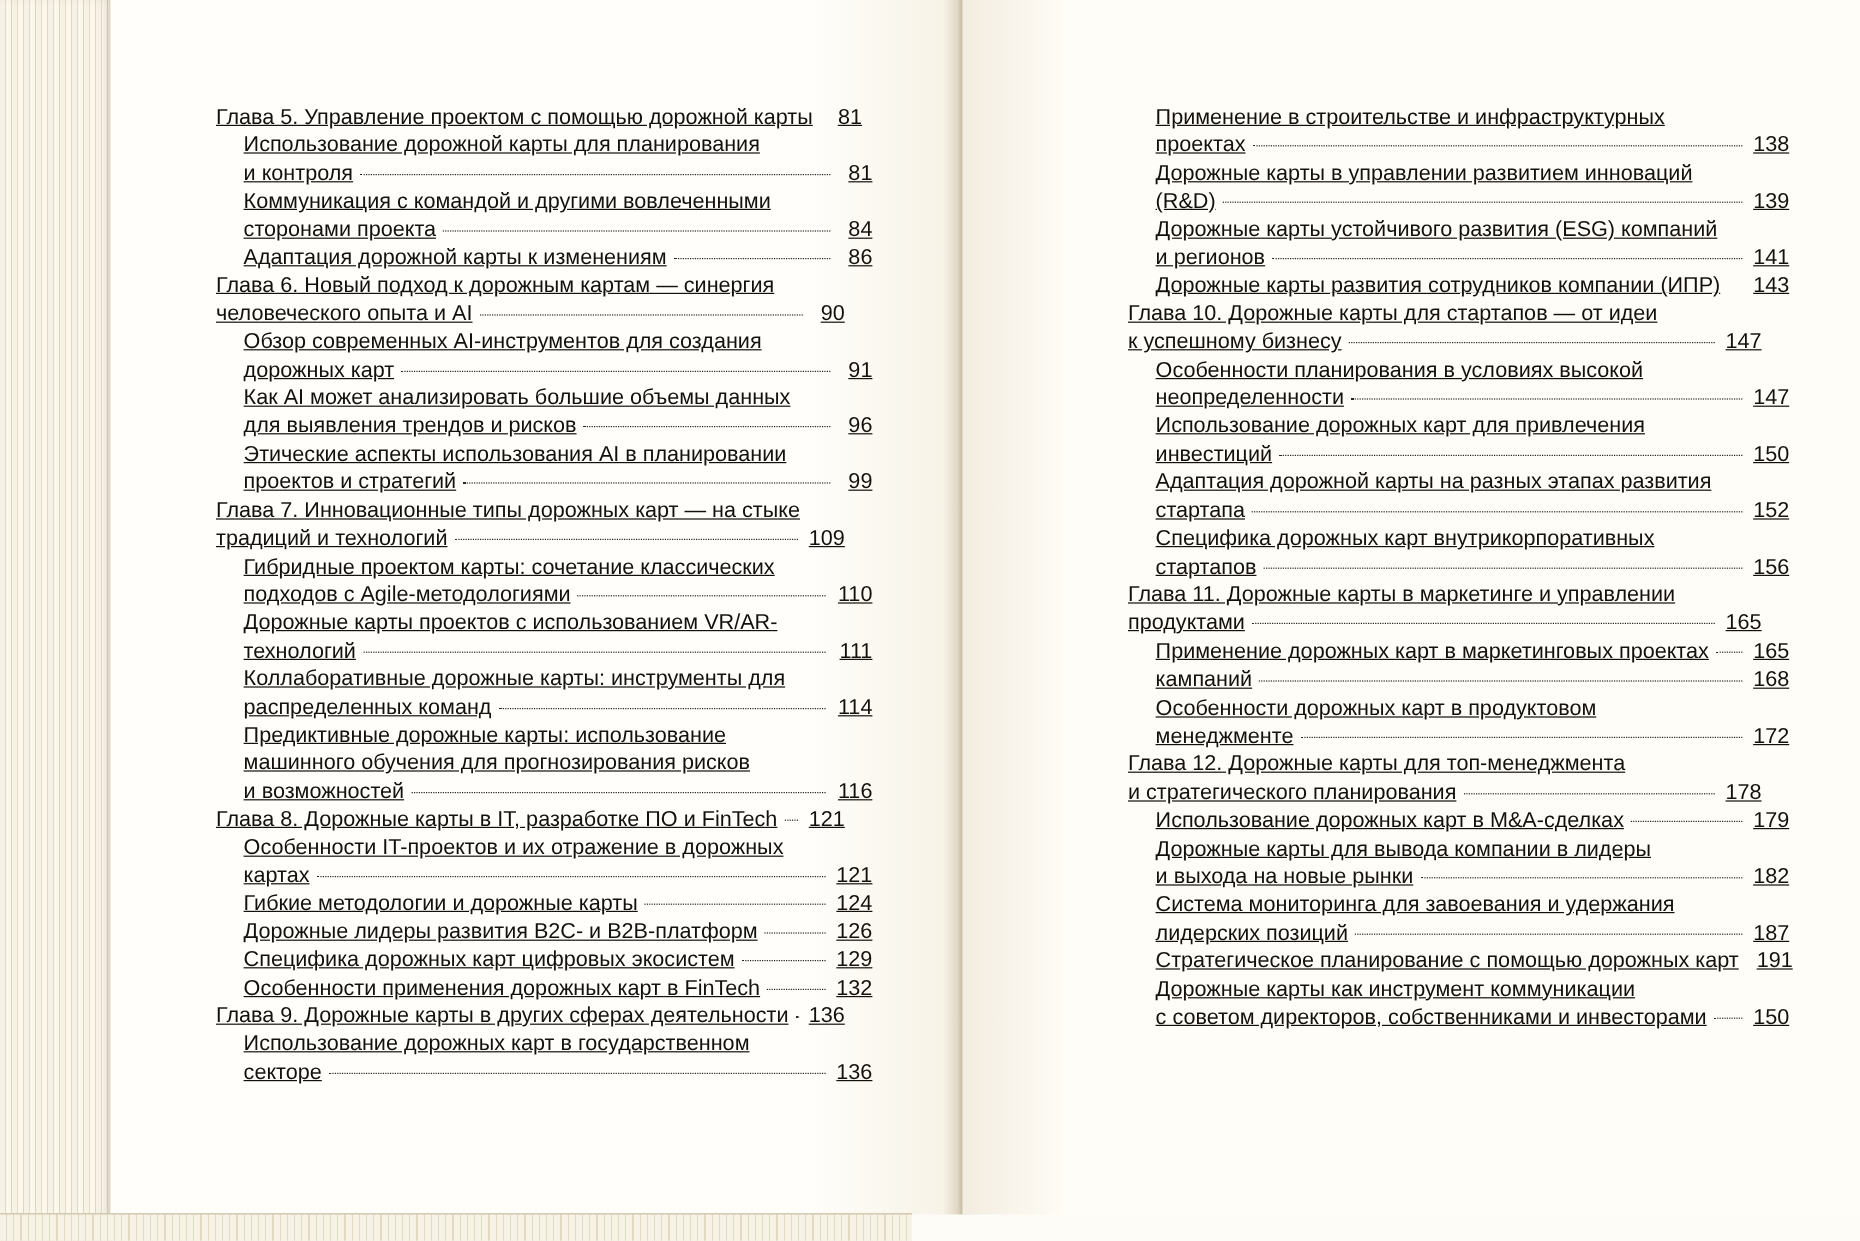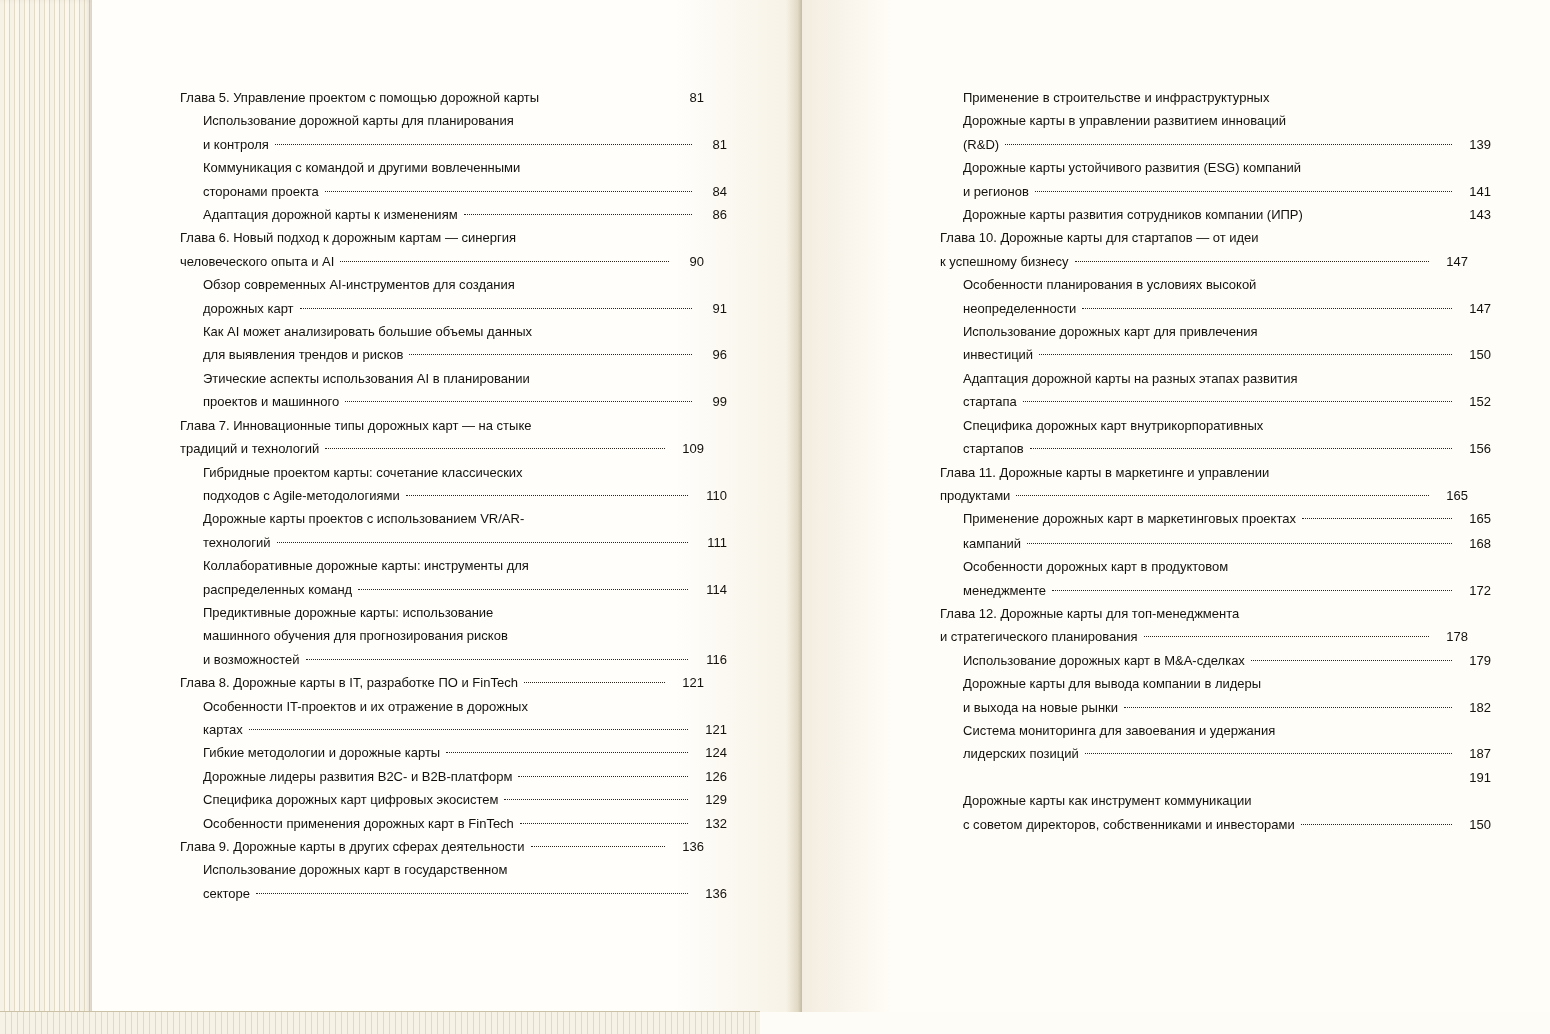--- a/index.html
+++ b/index.html
@@ -76,23 +76,24 @@
     height: 1012px;
     background: linear-gradient(to right,
       rgba(190,175,140,0.00) 0%,
       rgba(175,158,118,0.30) 35%,
       rgba(120,103,70,0.45) 50%,
       rgba(175,158,118,0.28) 65%,
       rgba(190,175,140,0.00) 100%);
   }
   .toc {
     position: absolute;
-    font-size: 13px;
+    font-size: 18px;
     color: #14110d;
     line-height: 23.4px;
+    text-decoration: underline;
   }
   .toc-left {
     left: 88px;
     top: 86px;
     width: 524px;
   }
   .toc-right {
     left: 138px;
     top: 86px;
     width: 528px;
@@ -202,21 +203,21 @@
           <span class="txt">для выявления трендов и рисков</span>
           <span class="leader"></span>
           <span class="pg">96</span>
         </div>
         <div class="entry indent line-plain">
           <span class="txt">Этические аспекты использования AI в планировании</span>
           <span class="leader none"></span>
           <span class="pg"></span>
         </div>
         <div class="entry indent">
-          <span class="txt">проектов и машинного</span>
+          <span class="txt">проектов и стратегий</span>
           <span class="leader"></span>
           <span class="pg">99</span>
         </div>
         <div class="entry line-plain">
           <span class="txt">Глава 7. Инновационные типы дорожных карт — на стыке</span>
           <span class="leader none"></span>
           <span class="pg"></span>
         </div>
         <div class="entry">
           <span class="txt">традиций и технологий</span>
@@ -323,20 +324,25 @@
 
   <div class="gutter"></div>
 
   <div class="page page-right">
     <div class="toc toc-right" id="toc-right">
         <div class="entry indent line-plain">
           <span class="txt">Применение в строительстве и инфраструктурных</span>
           <span class="leader none"></span>
           <span class="pg"></span>
         </div>
+        <div class="entry indent">
+          <span class="txt">проектах</span>
+          <span class="leader"></span>
+          <span class="pg wide">138</span>
+        </div>
         <div class="entry indent line-plain">
           <span class="txt">Дорожные карты в управлении развитием инноваций</span>
           <span class="leader none"></span>
           <span class="pg"></span>
         </div>
         <div class="entry indent">
           <span class="txt">(R&amp;D)</span>
           <span class="leader"></span>
           <span class="pg wide">139</span>
         </div>
@@ -468,20 +474,21 @@
           <span class="txt">Система мониторинга для завоевания и удержания</span>
           <span class="leader none"></span>
           <span class="pg"></span>
         </div>
         <div class="entry indent">
           <span class="txt">лидерских позиций</span>
           <span class="leader"></span>
           <span class="pg wide">187</span>
         </div>
         <div class="entry indent">
+          <span class="txt">Стратегическое планирование с помощью дорожных карт</span>
           <span class="leader none"></span>
           <span class="pg wide">191</span>
         </div>
         <div class="entry indent line-plain">
           <span class="txt">Дорожные карты как инструмент коммуникации</span>
           <span class="leader none"></span>
           <span class="pg"></span>
         </div>
         <div class="entry indent">
           <span class="txt">с советом директоров, собственниками и инвесторами</span>

